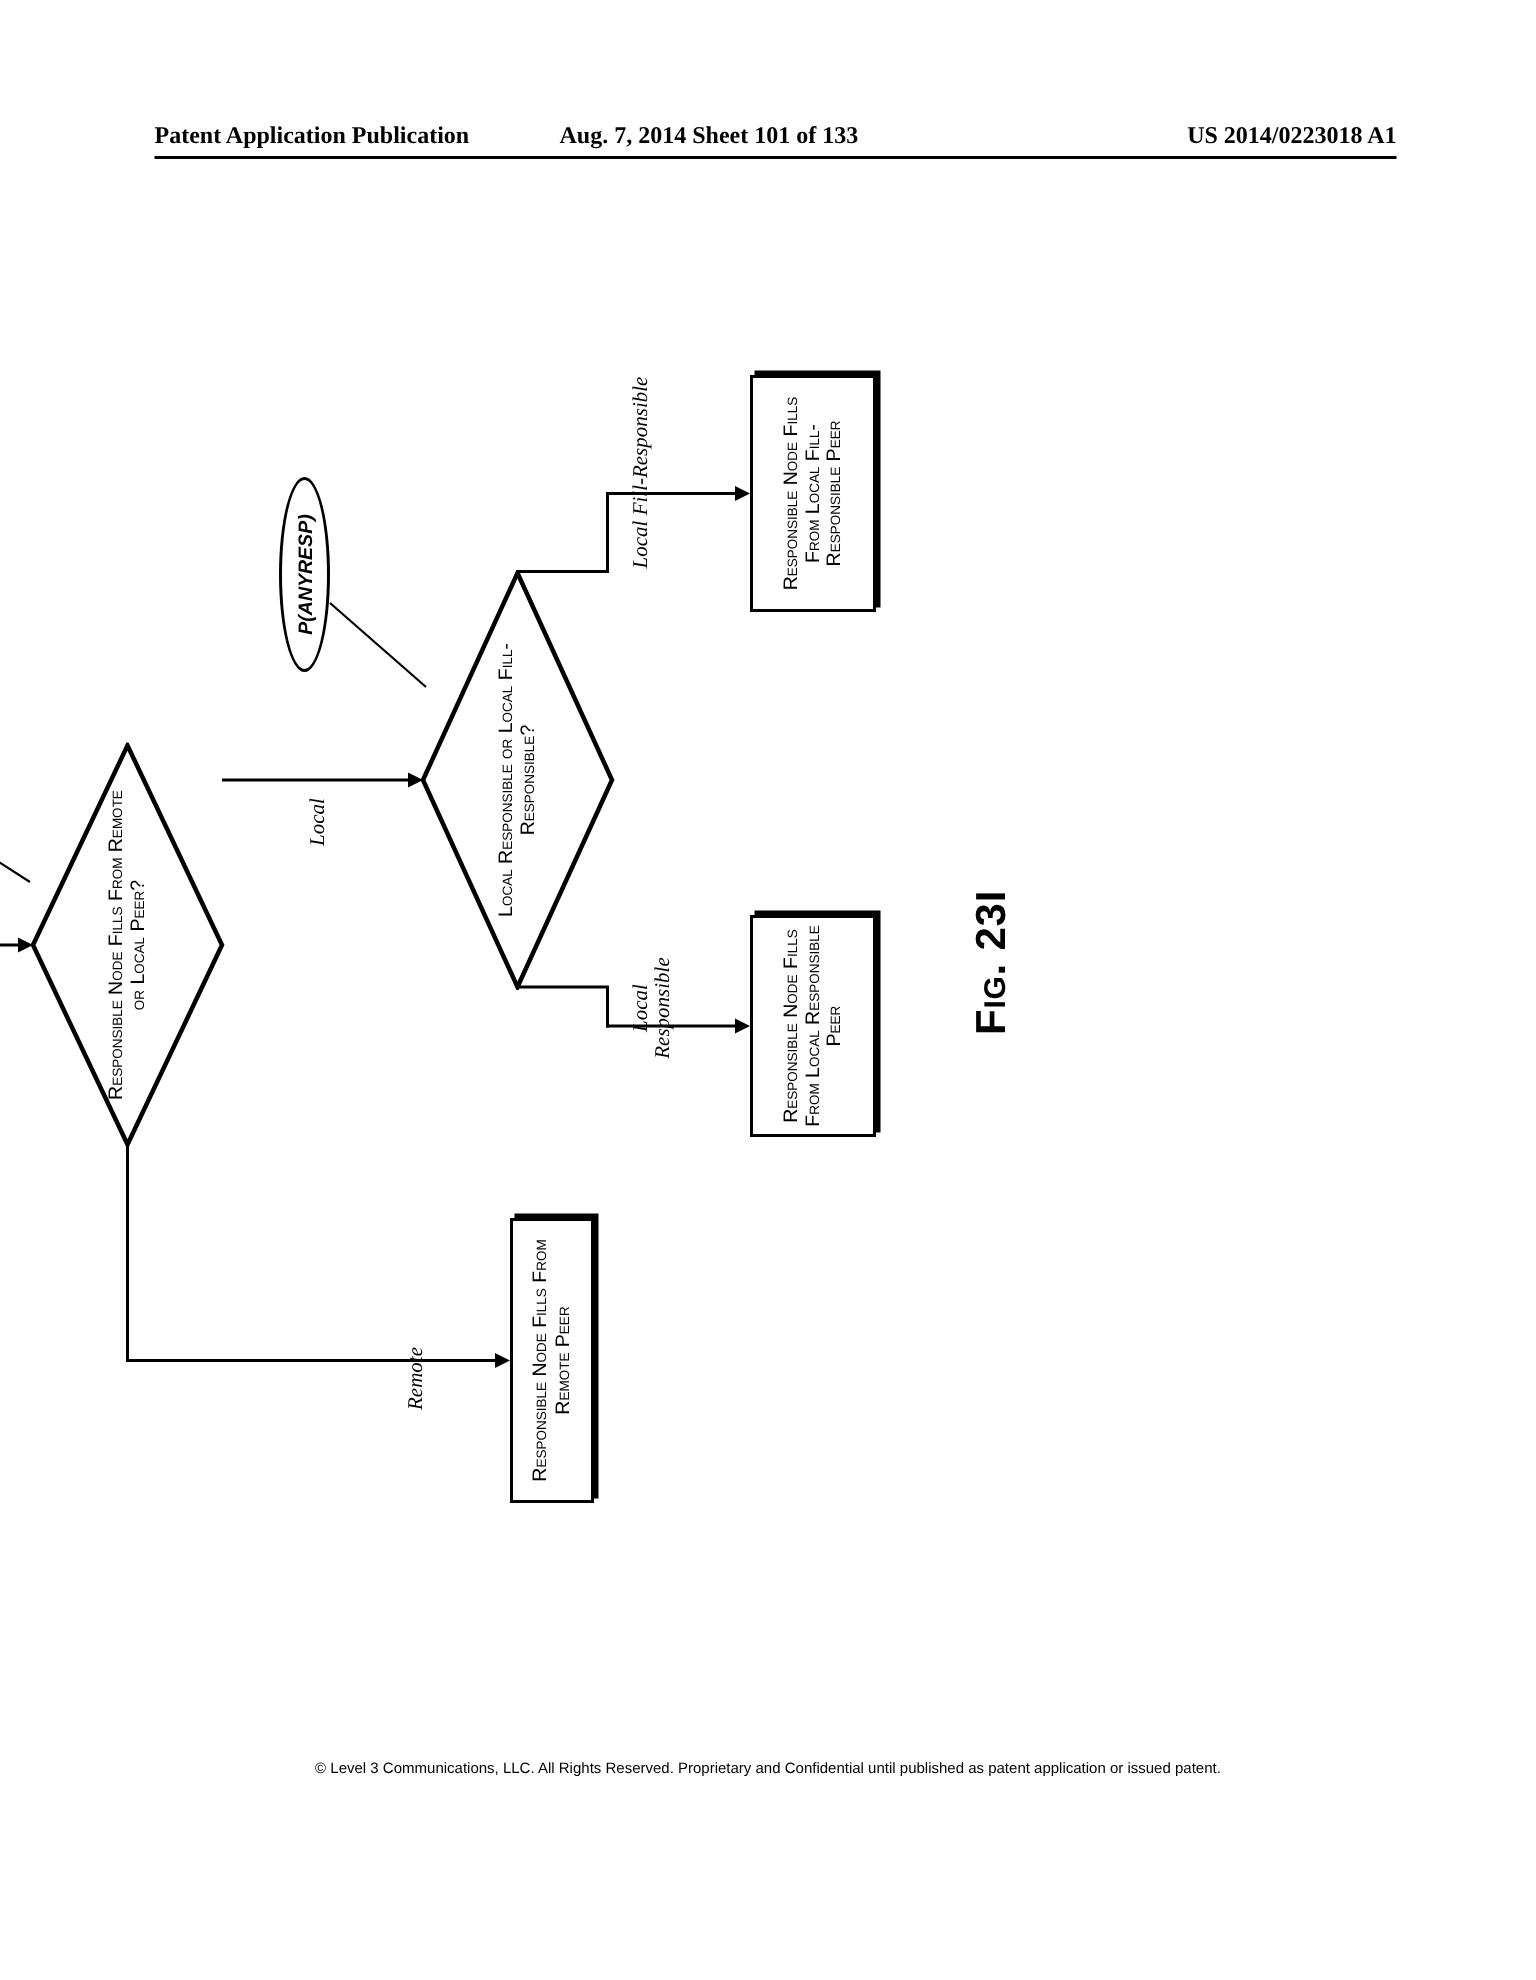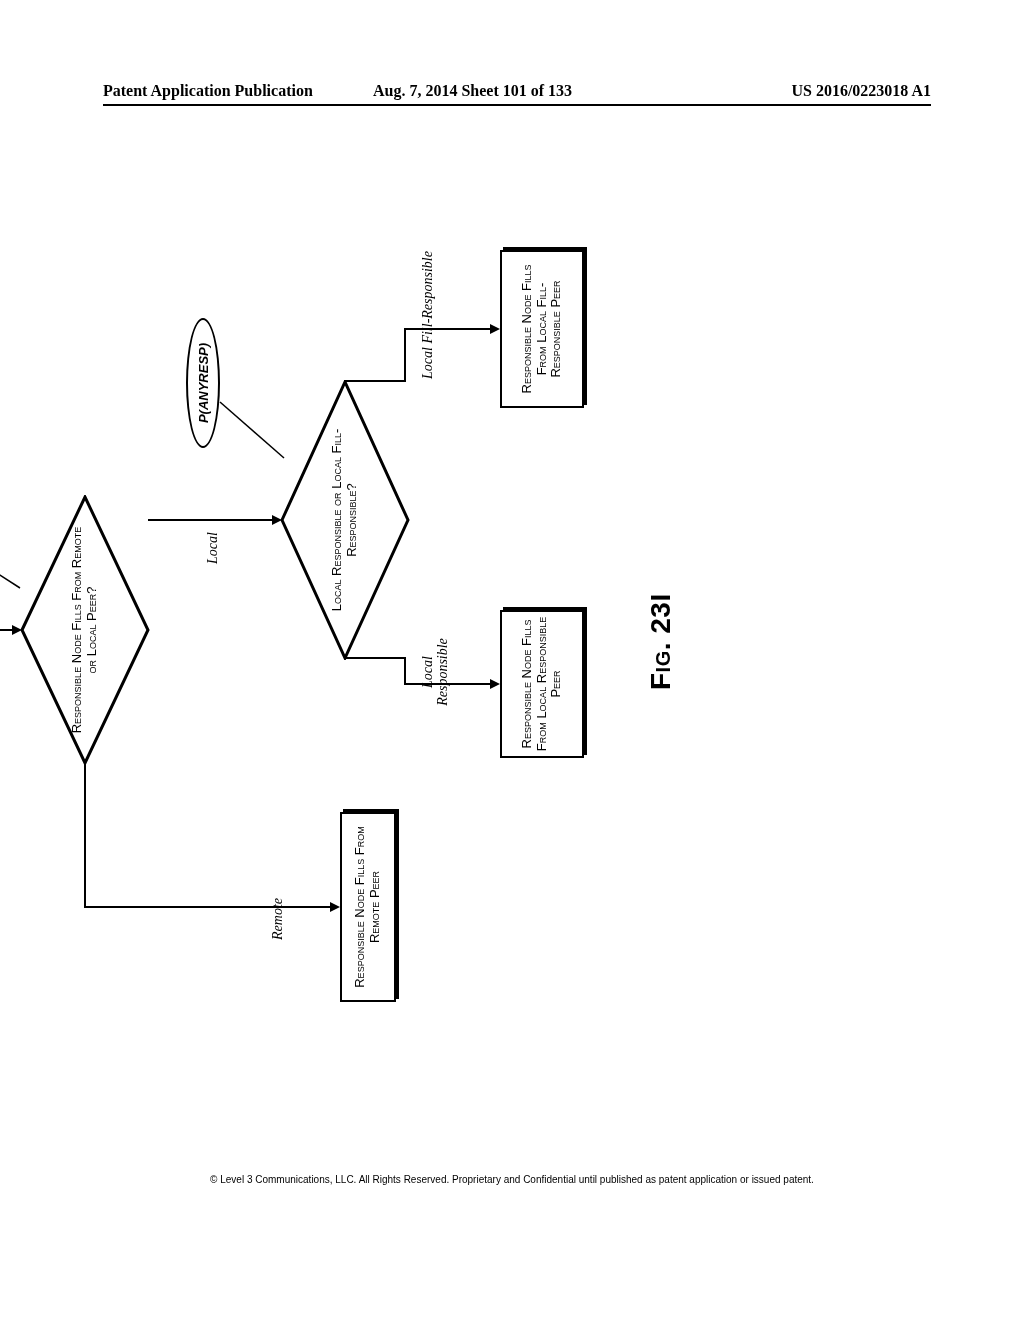--- a/index.html
+++ b/index.html
@@ -126,21 +126,21 @@
   }
 </style>
 </head>
 <body>
 
 <div class="page">
 
   <div class="header">
     <span class="header-left">Patent Application Publication</span>
     <span class="header-mid">Aug. 7, 2014  Sheet 101 of 133</span>
-    <span class="header-right">US 2016/0223018 A1</span>
+    <span class="header-right">US 2014/0223018 A1</span>
   </div>
 
   <div class="diagram">
 
     <div class="line" style="left:389px; top:-20px; width:2px; height:46px;"></div>
     <div class="arrowhead-down" style="left:385px; top:22px;"></div>
 
     <svg style="position:absolute; left:430px; top:-28px; width:60px; height:60px;">
       <line x1="38" y1="2" x2="2" y2="58" stroke="#000" stroke-width="1.5"></line>
     </svg>

